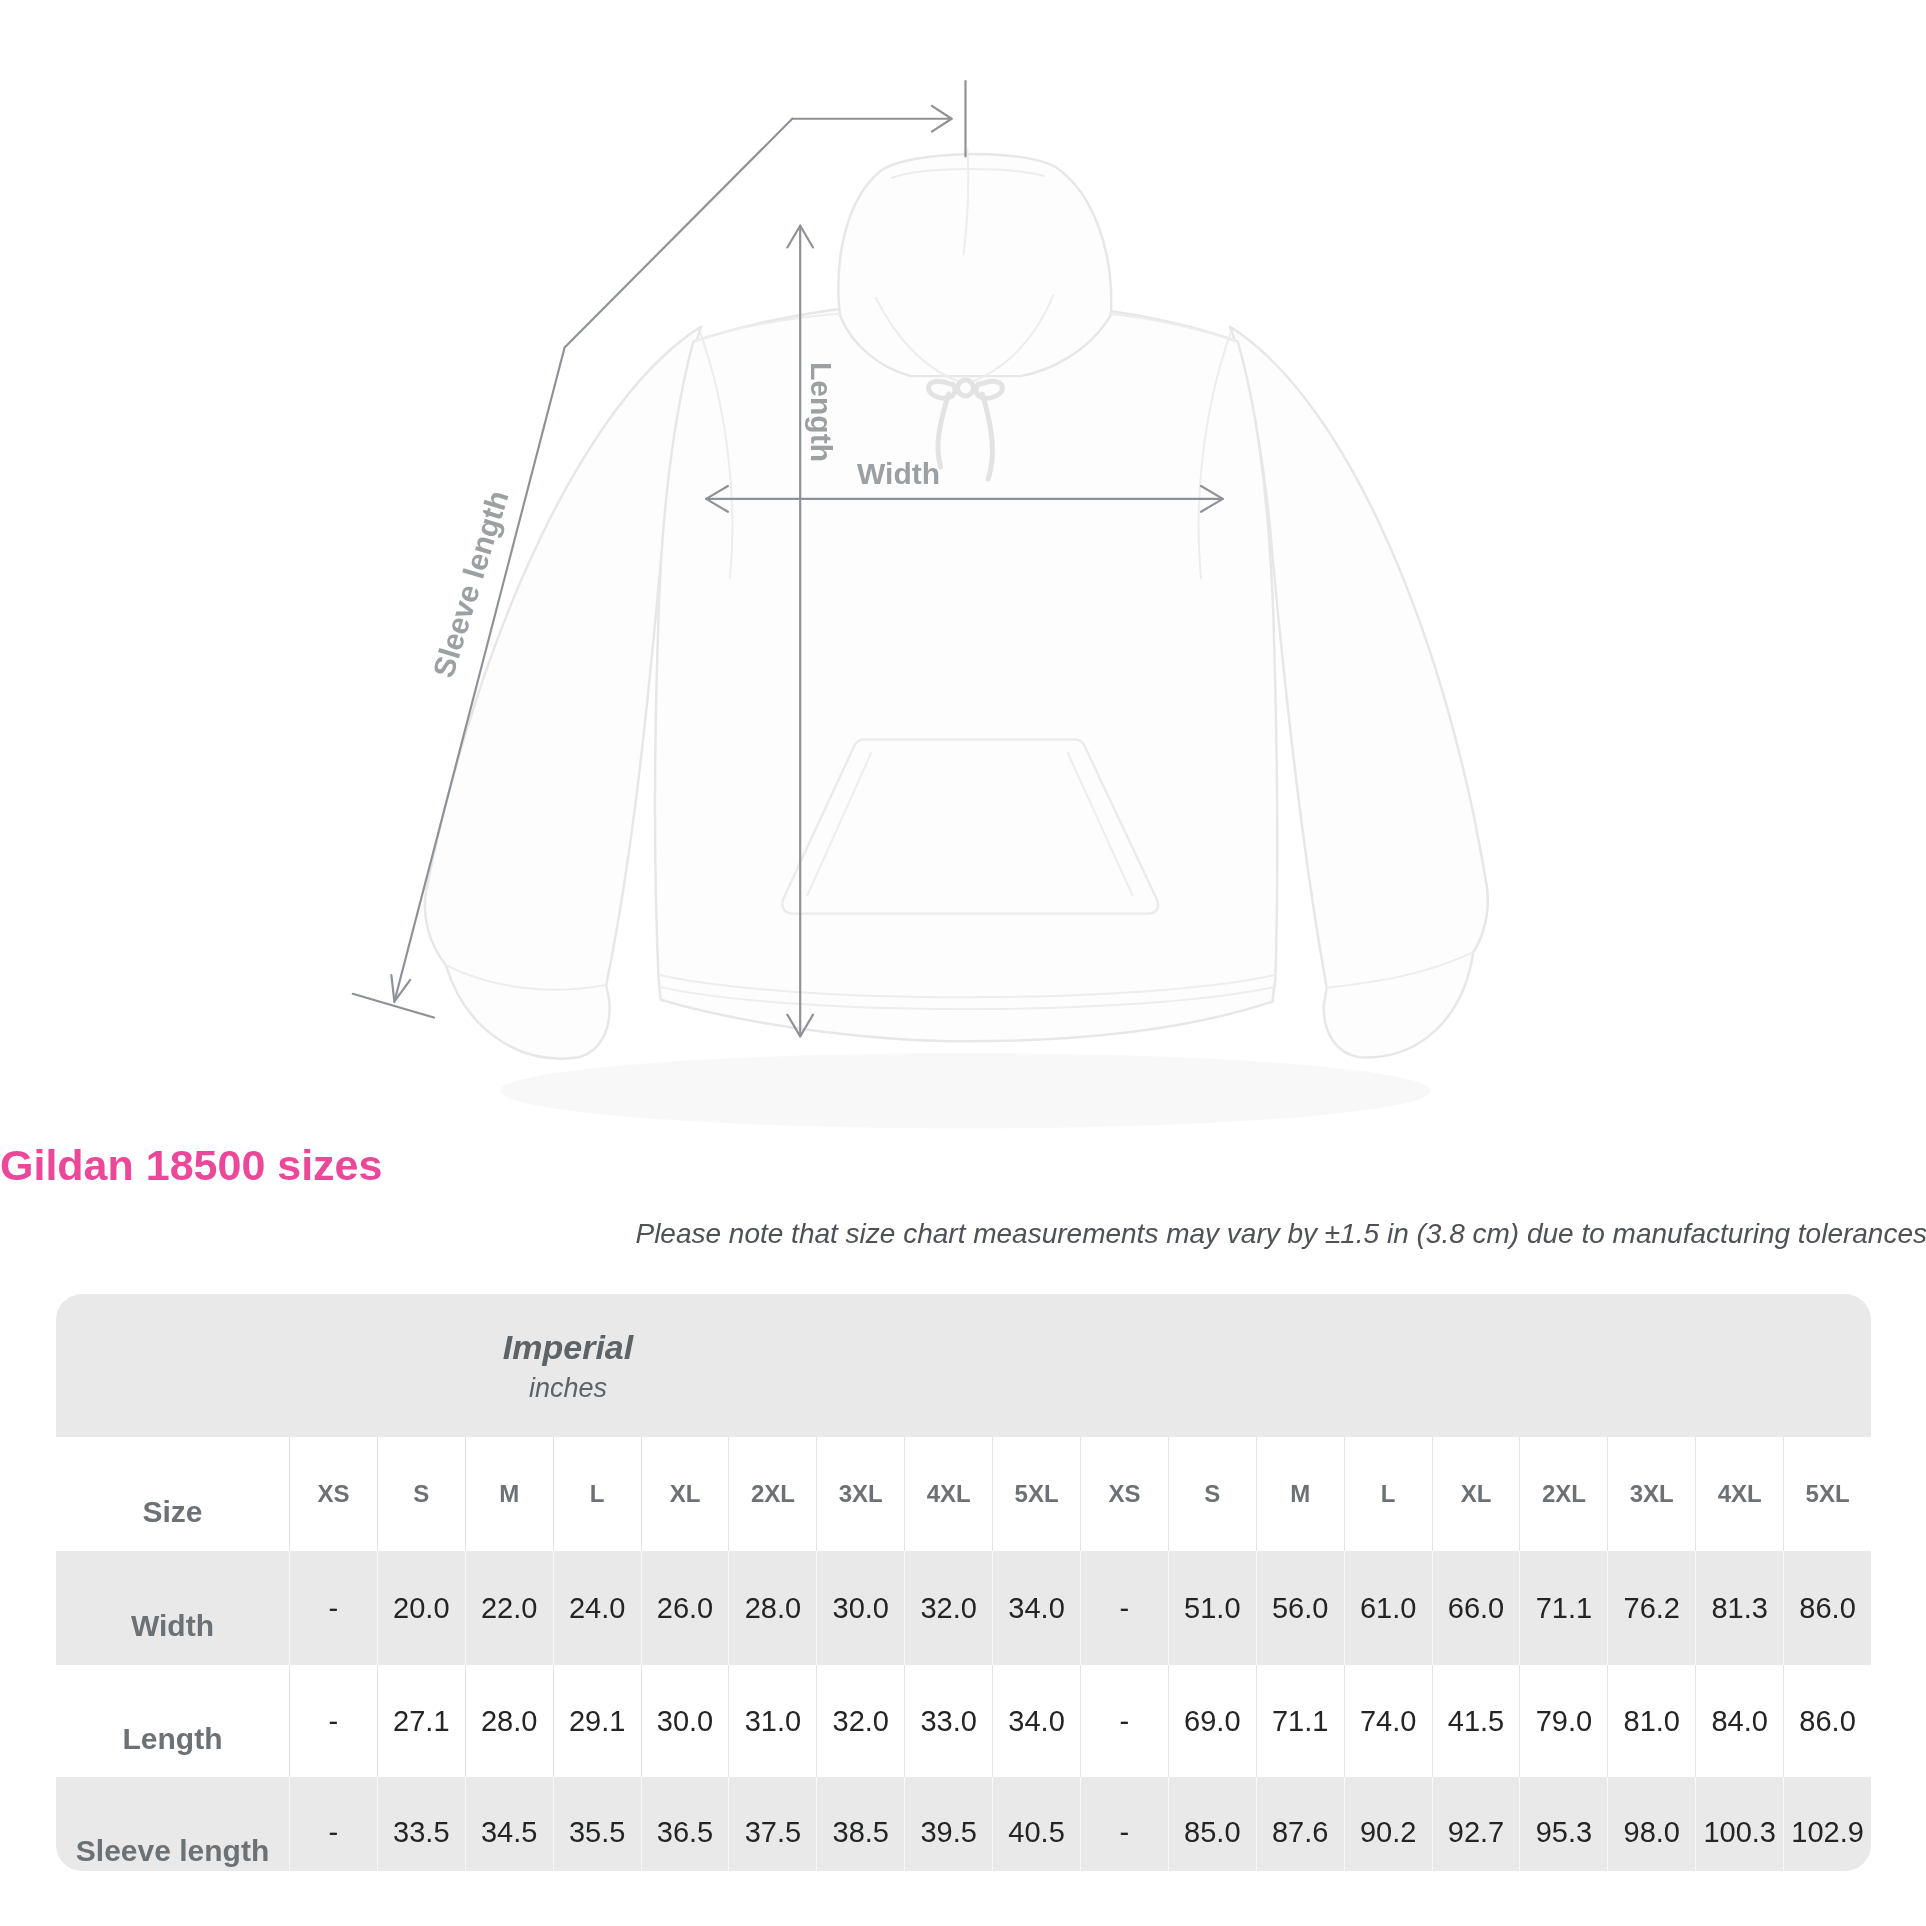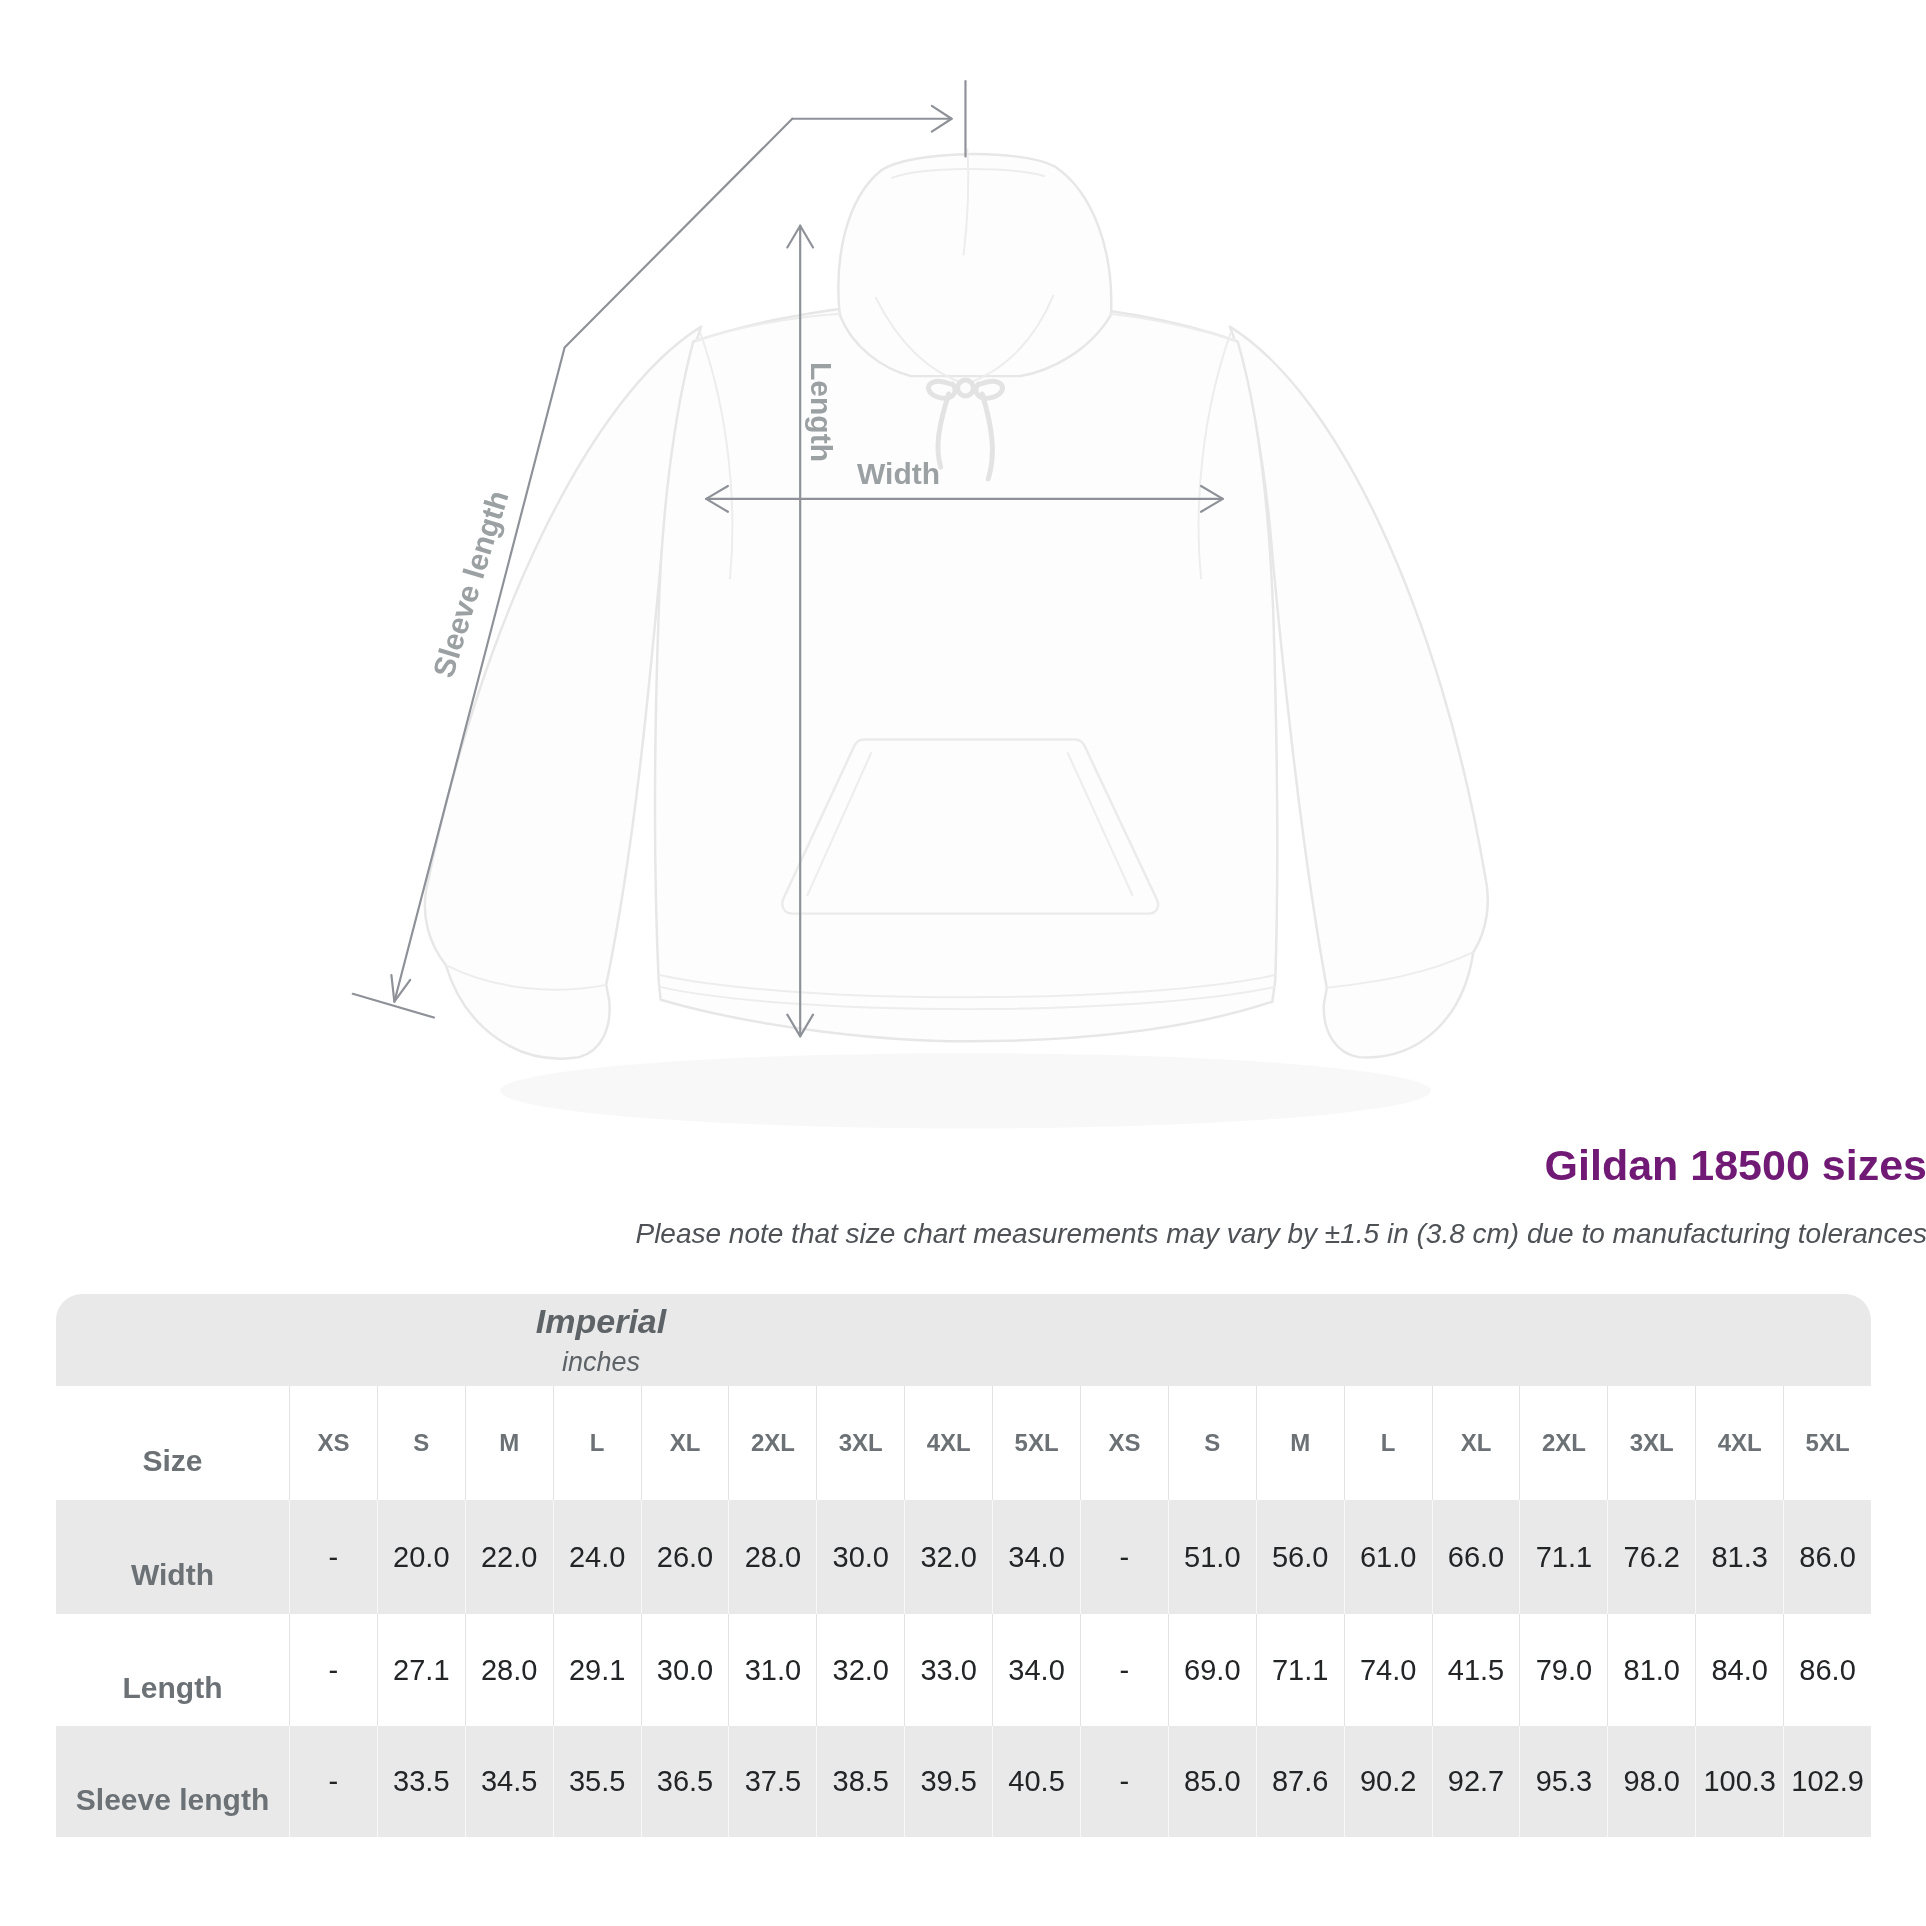--- a/index.html
+++ b/index.html
@@ -7,30 +7,30 @@
     position:relative;width:1927px;height:1927px;background:#ffffff;overflow:hidden;
     font-family:"Liberation Sans","DejaVu Sans",sans-serif;
   }
   
   .diagram{position:absolute;left:0;top:0;width:1927px;height:1168px;}
   .m-label{position:absolute;font-weight:bold;font-size:30px;color:#9ba0a3;white-space:nowrap;}
   #lbl-width{left:857px;top:457px;}
   #lbl-length{left:838px;top:362px;transform-origin:0 0;transform:rotate(90deg);}
   #lbl-sleeve{left:471px;top:584px;transform:translate(-50%,-50%) rotate(-73deg);}
   
-  .title{position:absolute;left:0;top:1141px;width:100%;text-align:right;
-         font-size:43px;font-weight:bold;color:#701a75;}
+  .title{position:absolute;left:0;top:1141px;width:100%;text-align:left;
+         font-size:43px;font-weight:bold;color:#ec4899;}
   .subtitle{position:absolute;left:0;top:1218px;width:100%;text-align:right;
          font-size:28px;font-style:italic;color:#4e5256;}
   
   .size-table{
     position:absolute;left:56px;top:1294px;width:1815px;height:577px;
     border-radius:26px;overflow:hidden;background:#ffffff;
   }
-  .band{display:grid;grid-template-columns:1024px 791px;height:92px;background:#e9e9e9;padding-left:33px;}
+  .band{display:grid;grid-template-columns:1024px 791px;height:143px;background:#e9e9e9;}
   .band-group{display:flex;flex-direction:column;align-items:center;justify-content:center;gap:6px;}
   .band-name{font-size:34px;font-weight:bold;font-style:italic;color:#5d6367;}
   .band-unit{font-size:27px;font-style:italic;color:#5d6367;}
   .t-row{display:grid;grid-template-columns:233px repeat(18,1fr);}
   .t-row > div{display:flex;align-items:center;justify-content:center;overflow:hidden;}
   .t-row.white{background:#ffffff;}
   .t-row.white > div + div{border-left:1px solid #e3e3e3;}
   .t-row.gray{background:#e9e9e9;}
   .t-row.gray > div + div{border-left:1px solid #f8f8f8;}
   .r-head{height:114px;}

